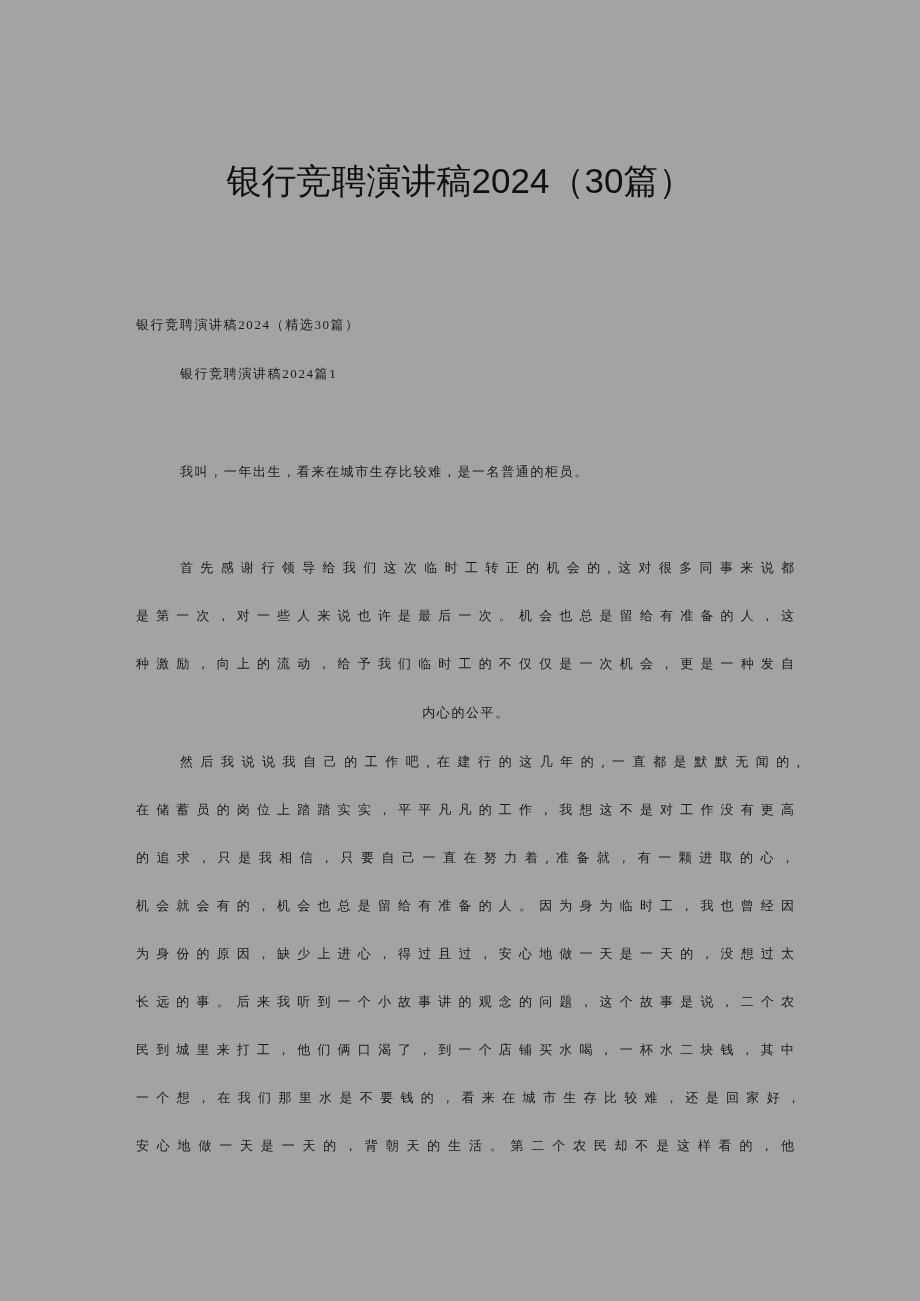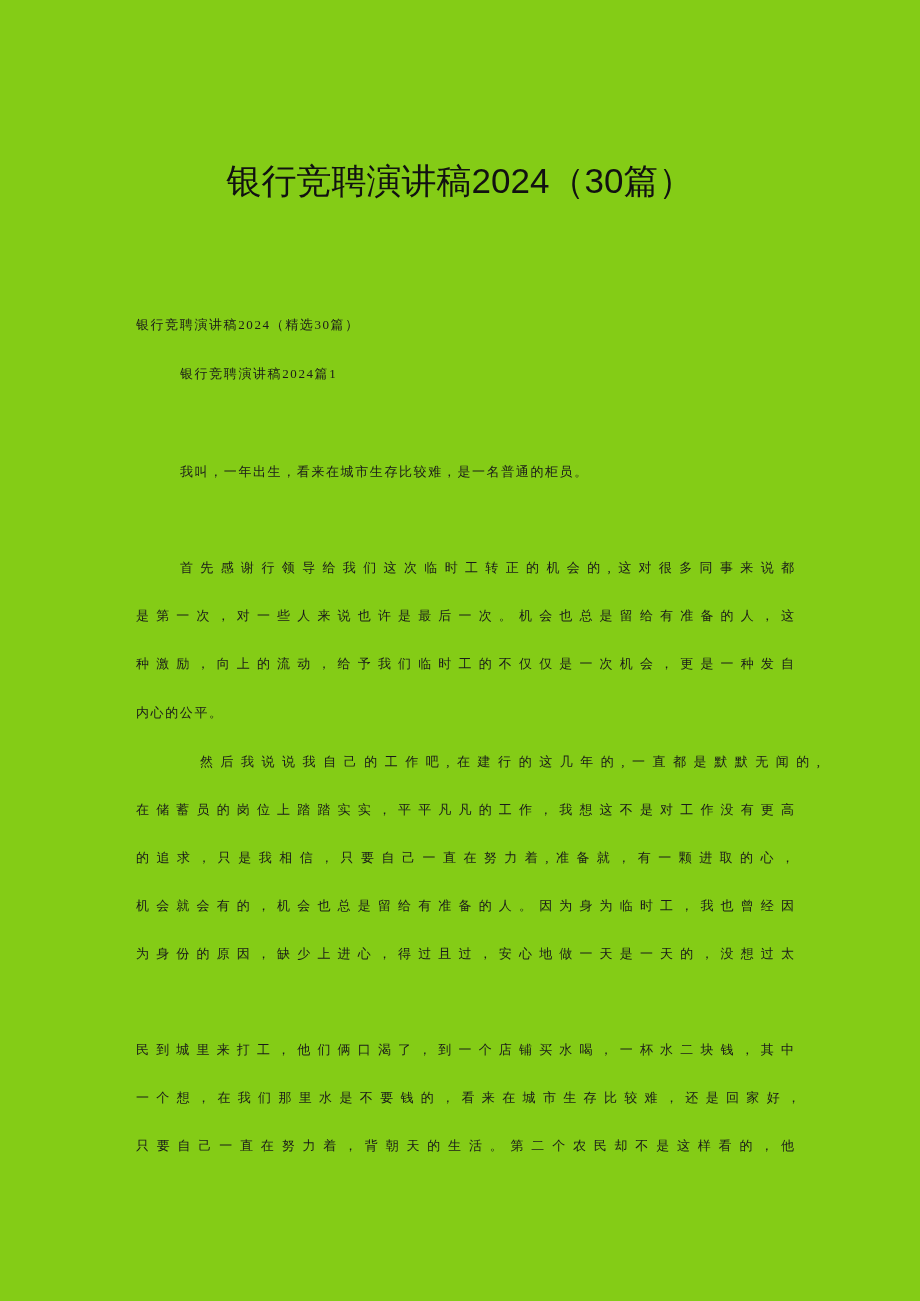--- a/index.html
+++ b/index.html
@@ -12,21 +12,21 @@
       height: 1301px;
       position: relative;
       overflow: hidden;
       color: #111111;
     }
     .page {
       position: absolute;
       left: 0; top: 0;
       width: 920px;
       height: 1301px;
-      background: #84cc16;
+      background: #a3a3a3;
     }
     .doc-title {
       position: absolute;
       top: 158px;
       left: 0;
       width: 920px;
       text-align: center;
       font-family: "Liberation Sans", "DejaVu Sans", sans-serif;
       font-size: 35px;
       line-height: 46px;
@@ -63,24 +63,25 @@
   <div class="line" style="top:312px;">银行竞聘演讲稿2024（精选30篇）</div>
 
   <div class="line indent" style="top:361px;">银行竞聘演讲稿2024篇1</div>
 
 
   <div class="line indent" style="top:459px;">我叫，一年出生，看来在城市生存比较难，是一名普通的柜员。</div>
 
   <div class="line indent justify" style="top:555px; width:614px;">首先感谢行领导给我们这次临时工转正的机会的,这对很多同事来说都</div>
   <div class="line justify" style="top:603px; width:658px;">是第一次，对一些人来说也许是最后一次。机会也总是留给有准备的人，这</div>
   <div class="line justify" style="top:651px; width:658px;">种激励，向上的流动，给予我们临时工的不仅仅是一次机会，更是一种发自</div>
-  <div class="line" style="top:700px;">内心的公平。</div>
+  <div class="line" style="top:700px;text-align:center;">内心的公平。</div>
 
-  <div class="line indent justify" style="top:749px; width:620px;margin-left:20px;">然后我说说我自己的工作吧,在建行的这几年的,一直都是默默无闻的,</div>
+  <div class="line indent justify" style="top:749px; width:620px;">然后我说说我自己的工作吧,在建行的这几年的,一直都是默默无闻的,</div>
   <div class="line justify" style="top:797px; width:658px;">在储蓄员的岗位上踏踏实实，平平凡凡的工作，我想这不是对工作没有更高</div>
   <div class="line justify" style="top:845px; width:658px;">的追求，只是我相信，只要自己一直在努力着,准备就，有一颗进取的心，</div>
   <div class="line justify" style="top:893px; width:658px;">机会就会有的，机会也总是留给有准备的人。因为身为临时工，我也曾经因</div>
   <div class="line justify" style="top:941px; width:658px;">为身份的原因，缺少上进心，得过且过，安心地做一天是一天的，没想过太</div>
+  <div class="line justify" style="top:989px; width:658px;">长远的事。后来我听到一个小故事讲的观念的问题，这个故事是说，二个农</div>
   <div class="line justify" style="top:1037px; width:658px;">民到城里来打工，他们俩口渴了，到一个店铺买水喝，一杯水二块钱，其中</div>
   <div class="line justify" style="top:1085px; width:664px;">一个想，在我们那里水是不要钱的，看来在城市生存比较难，还是回家好，</div>
-  <div class="line justify" style="top:1133px; width:658px;">只要自己一直在努力着，背朝天的生活。第二个农民却不是这样看的，他</div>
+  <div class="line justify" style="top:1133px; width:658px;">安心地做一天是一天的，背朝天的生活。第二个农民却不是这样看的，他</div>
 
 </div>
 
 </body></html>

